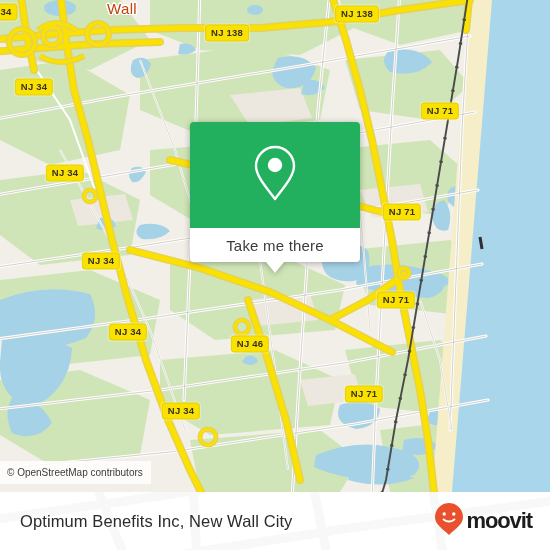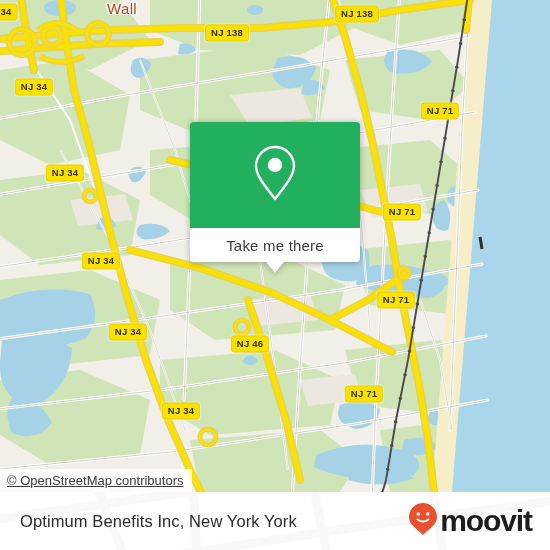--- a/index.html
+++ b/index.html
@@ -37,28 +37,27 @@
     font-size:15px;
     letter-spacing:.3px;
     text-shadow:
       1.5px 0 0 #fff,-1.5px 0 0 #fff,0 1.5px 0 #fff,0 -1.5px 0 #fff,
       1px 1px 0 #fff,-1px 1px 0 #fff,1px -1px 0 #fff,-1px -1px 0 #fff;
     white-space:nowrap;
   }
 
   
   .osm-attrib{
-    position:absolute;left:0;bottom:0;
+    position:absolute;left:0;bottom:8px;
     background:rgba(255,255,255,.80);
     color:#3b3b3b;
-    font-size:13px;
+    font-size:10px;
     line-height:17px;
     padding:3px 8px 3px 7px;
     white-space:nowrap;
-    text-decoration:underline;
   }
 
   
   .popup{
     position:absolute;left:190px;top:122px;width:170px;
     filter:drop-shadow(0 1px 3px rgba(0,0,0,.30));
     border-radius:23px;
   }
   .popup-body{
     background:#22B05E;
@@ -89,21 +88,21 @@
     background:#ffffff;overflow:hidden;
   }
   .footer-watermark{position:absolute;left:0;top:-492px;width:550px;height:550px;opacity:.055;}
   .footer-inner{
     position:relative;width:100%;height:100%;
     display:flex;align-items:center;justify-content:space-between;
     padding:0 18px 0 20px;box-sizing:border-box;
   }
   .footer-title{color:#2b2b2b;font-size:16.5px;letter-spacing:.1px;white-space:nowrap;}
   .brand{display:flex;align-items:center;gap:2px;}
-  .brand-word{color:#1d1d1d;font-size:30px;font-weight:bold;letter-spacing:-1.1px;line-height:30px;}
+  .brand-word{color:#1d1d1d;font-size:22px;font-weight:bold;letter-spacing:-1.1px;line-height:30px;}
 </style>
 </head>
 <body>
 
 <div id="app">
 
   <div class="map">
 
     <svg class="map-svg" viewBox="0 0 550 492" preserveAspectRatio="none">
       <defs>
@@ -323,21 +322,21 @@
       <g stroke="#8a8a8a" stroke-width="9" fill="none">
         <path d="M-10,520 L160,496 L340,468 L560,440"></path>
         <path d="M-10,580 L170,556 L350,528 L560,500"></path>
         <path d="M70,420 L110,520 L150,620"></path>
         <path d="M300,420 L320,520 L340,620"></path>
         <path d="M420,420 L438,520 L452,620"></path>
         <path d="M190,430 L196,540 L200,630"></path>
       </g>
     </svg>
     <div class="footer-inner">
-      <div class="footer-title">Optimum Benefits Inc, New York York</div>
+      <div class="footer-title">Optimum Benefits Inc, New Wall City</div>
       <div class="brand">
         <span>
           <svg width="30" height="34" viewBox="0 0 30 34" aria-hidden="true">
             <path d="M15 1 C7.3 1 1 7.3 1 15 C1 22.5 9 27 15 33 C21 27 29 22.5 29 15 C29 7.3 22.7 1 15 1 Z" fill="#E8502E"></path>
             <circle cx="10.2" cy="12" r="1.7" fill="#ffffff"></circle>
             <circle cx="19.8" cy="12" r="1.7" fill="#ffffff"></circle>
             <path d="M9.6 17.4 q5.4 4.4 10.8 0" fill="none" stroke="#ffffff" stroke-width="1.9" stroke-linecap="round"></path>
           </svg>
         </span>
         <span class="brand-word">moovit</span>

